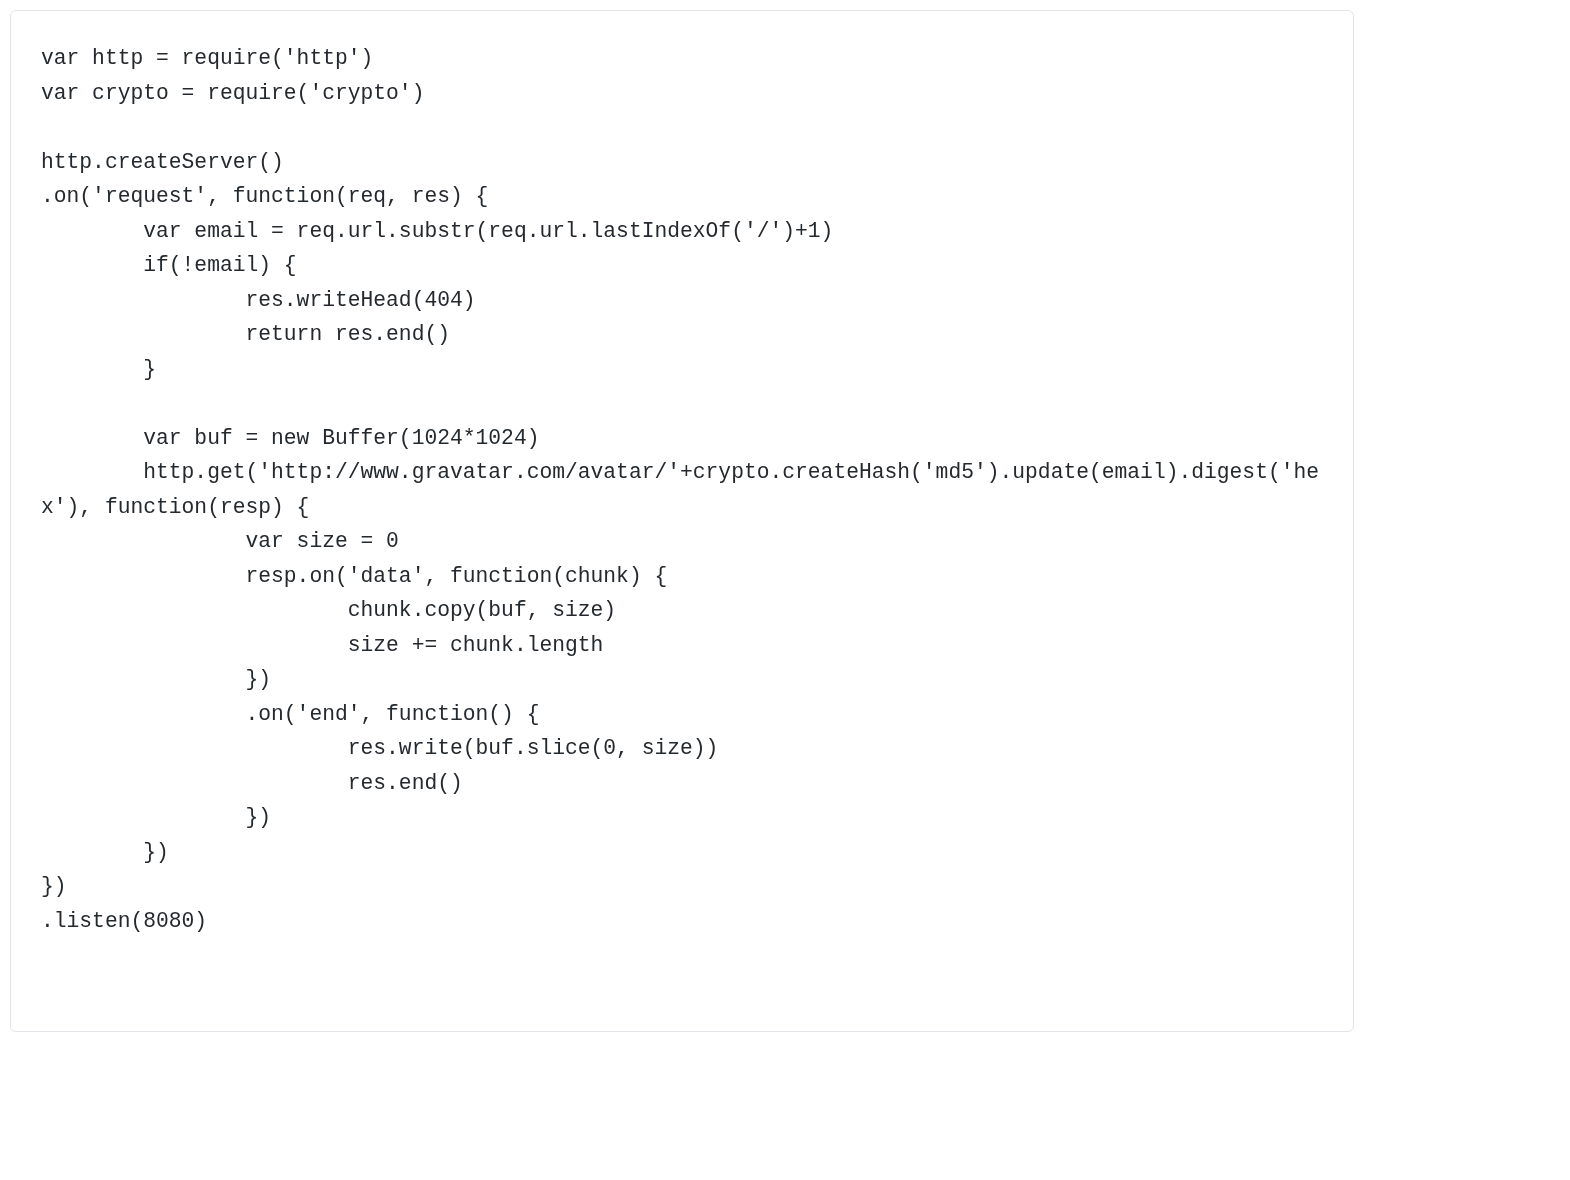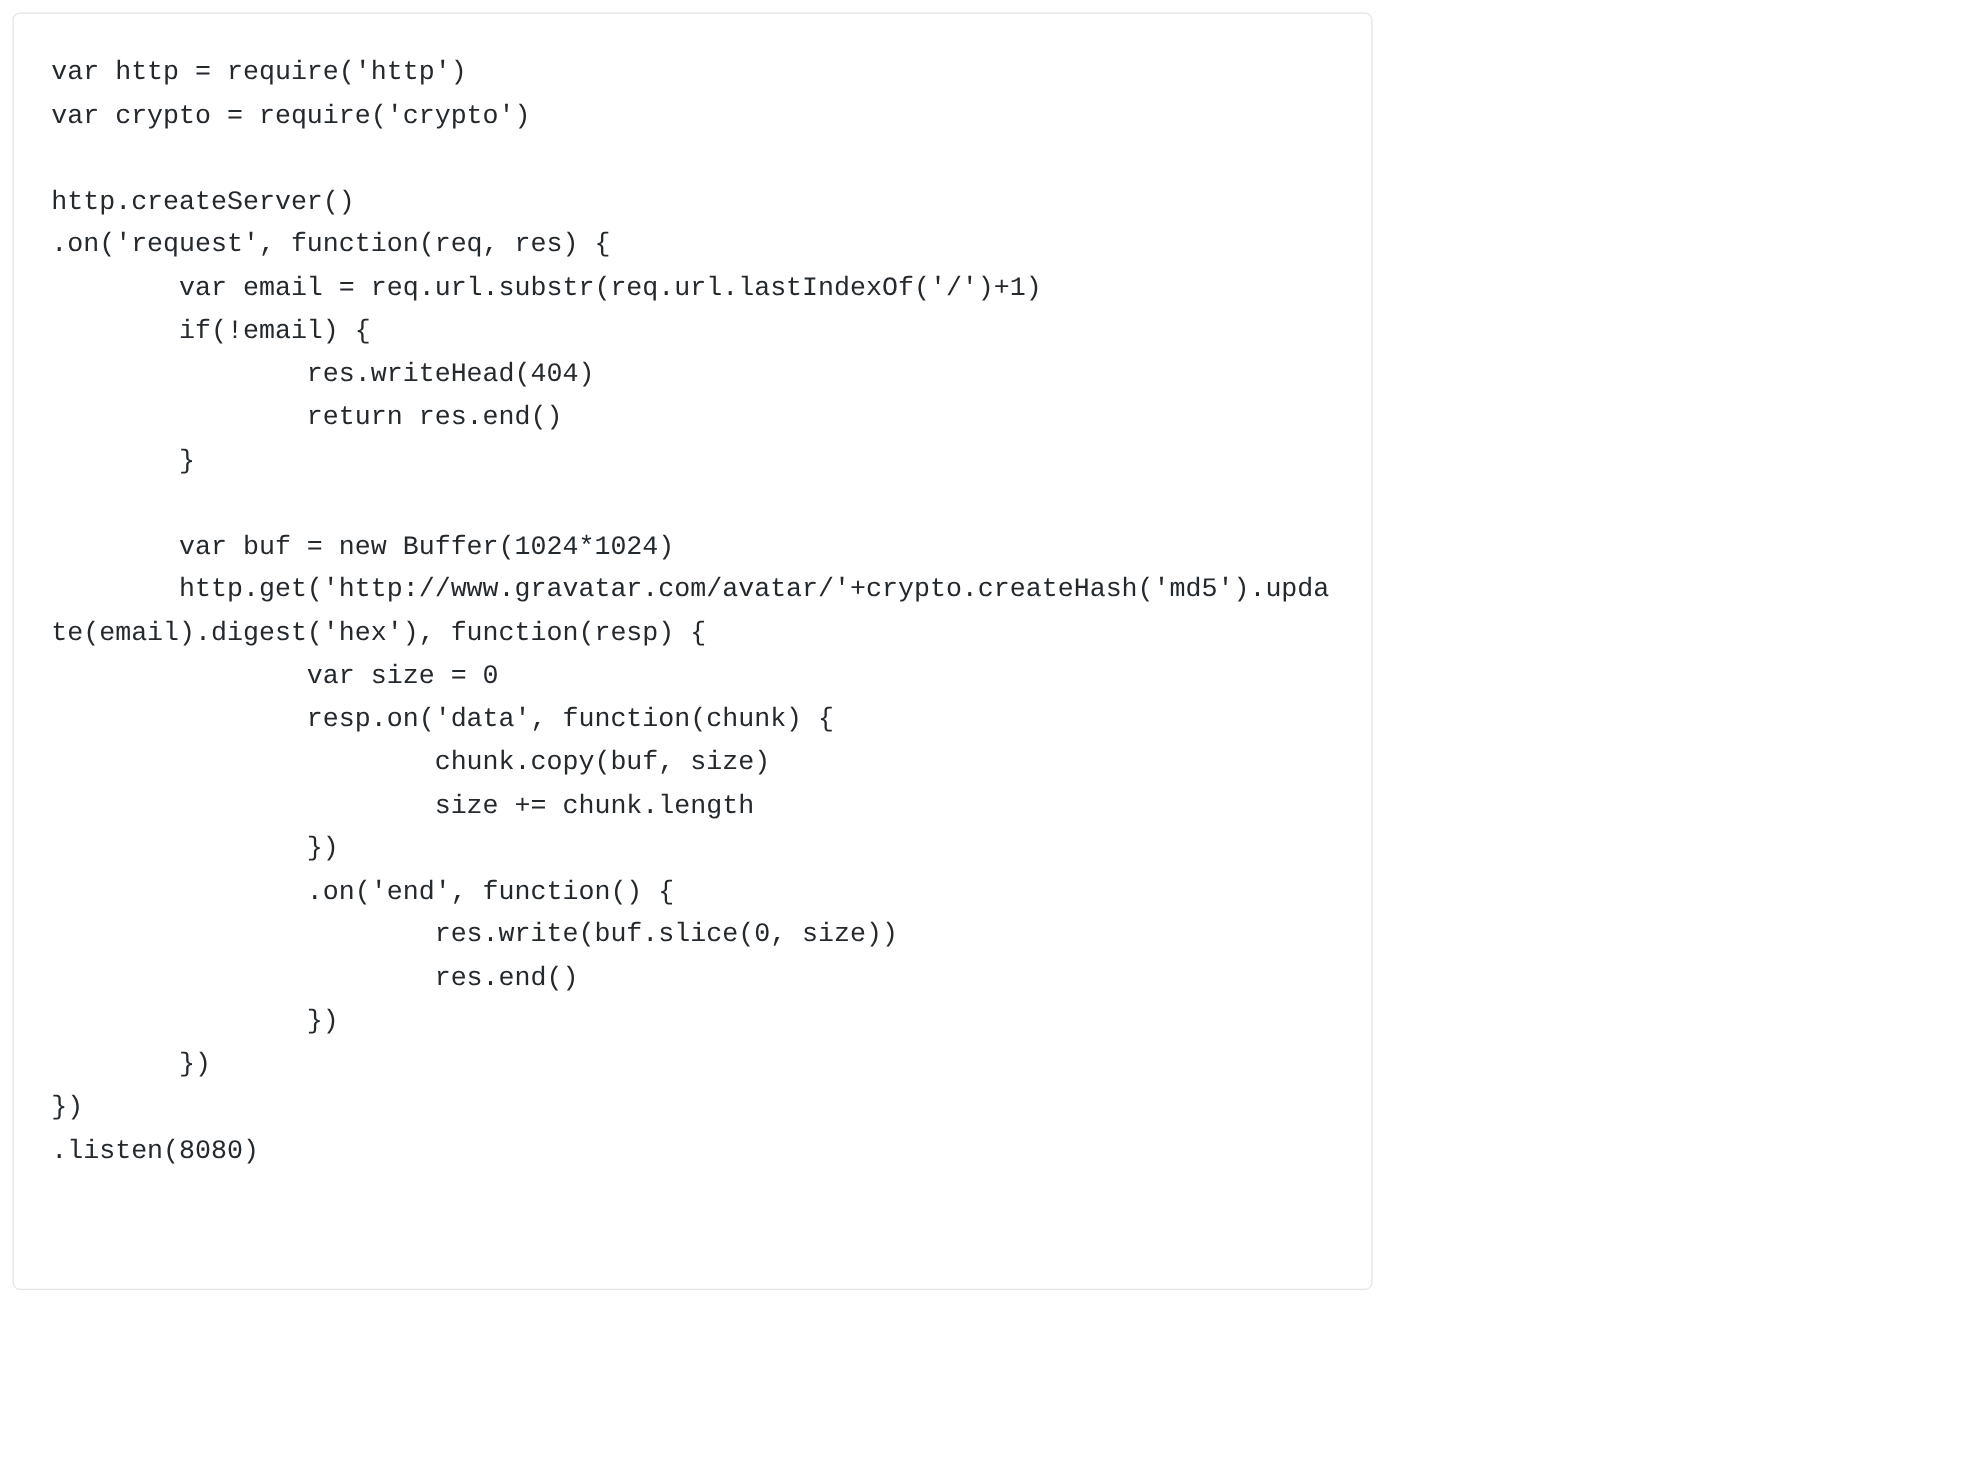--- a/index.html
+++ b/index.html
@@ -12,21 +12,21 @@
       font-family: -apple-system, BlinkMacSystemFont, "Segoe UI", Helvetica, Arial, sans-serif;
       width: 1570px;
       height: 1180px;
       padding: 10px;
     }
     .code-block {
       background: #ffffff;
       border: 1px solid #e1e4e8;
       border-radius: 6px;
       padding: 30px 30px;
-      width: 1088px;
+      width: 1344px;
       height: 1022px;
     }
     .code-content {
       font-family: "SFMono-Regular", Consolas, "Liberation Mono", Menlo, monospace;
       font-size: 21.3px;
       line-height: 1.62;
       color: #24292e;
       white-space: pre-wrap;
       word-break: break-all;
       overflow-wrap: break-word;

